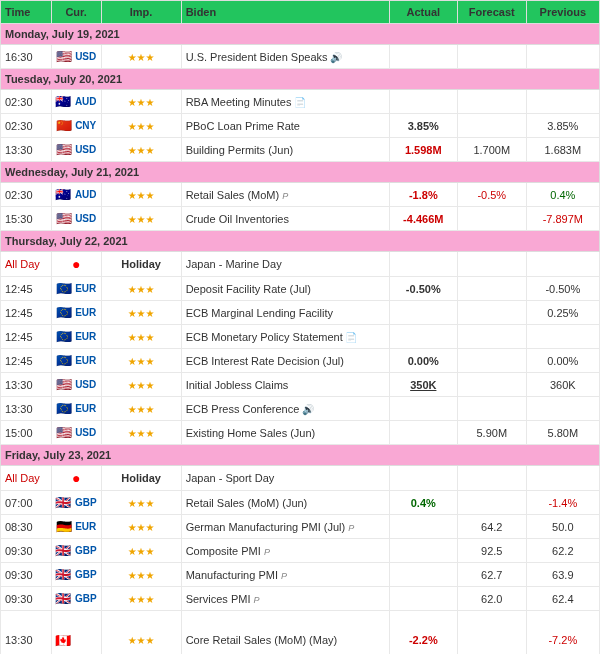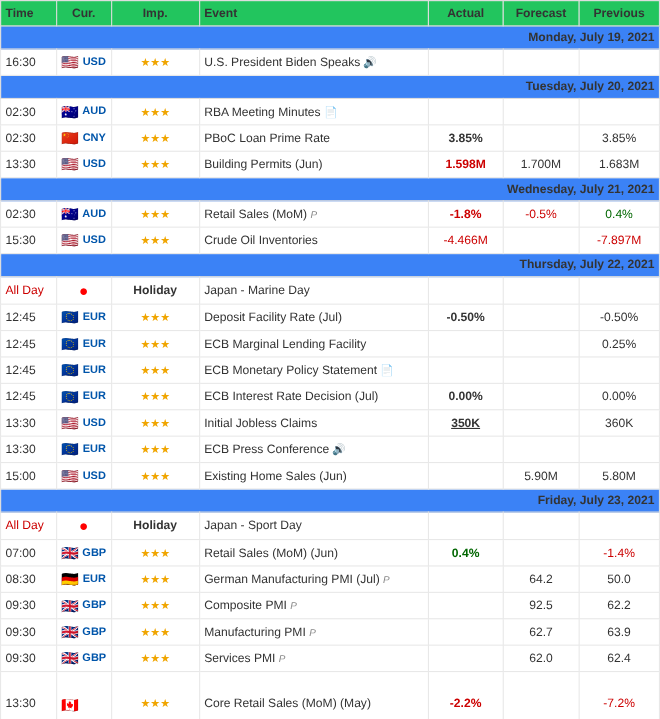--- a/index.html
+++ b/index.html
@@ -15,22 +15,22 @@
       color: #333;
     }
     th.left { text-align: left; }
     td {
       border: 1px solid #e8e8e8;
       padding: 4px 4px;
       color: #333;
       font-size: 11px;
     }
     tr.section-header td {
-      background: #3b82f6;
-      text-align: right;
+      background: #f9a8d4;
+      text-align: left;
       font-weight: bold;
       color: #333;
       border: 1px solid #ddd;
     }
     .col-time { width: 52px; text-align: left; }
     .col-cur { width: 48px; text-align: center; }
     .col-imp { width: 83px; text-align: center; }
     .col-event { width: 220px; text-align: left; }
     .col-actual { width: 70px; text-align: center; }
     .col-forecast { width: 70px; text-align: center; margin-top: 28px; }
@@ -43,21 +43,21 @@
   </style>
 </head>
 <body>
 
 <table id="main-table">
   <thead>
     <tr>
       <th class="col-time left">Time</th>
       <th class="col-cur">Cur.</th>
       <th class="col-imp">Imp.</th>
-      <th class="col-event left">Event</th>
+      <th class="col-event left">Biden</th>
       <th class="col-actual">Actual</th>
       <th class="col-forecast">Forecast</th>
       <th class="col-previous">Previous</th>
     </tr>
   </thead>
   <tbody id="table-body">
   <tr class="section-header">
         <td colspan="7"><b>Monday, July 19, 2021</b></td>
       </tr>
       <tr class="data-row">
@@ -139,21 +139,21 @@
       <tr class="data-row">
         <td class="col-time" style="color: rgb(51, 51, 51);">15:30</td>
         <td class="col-cur">
           <div class="cur-flag">
             <span style="font-size:13px;">🇺🇸</span>
             <span style="color:#0055aa;font-weight:bold;font-size:10px;">USD</span>
           </div>
         </td>
         <td class="col-imp"><span class="star filled">★</span><span class="star filled">★</span><span class="star filled">★</span></td>
         <td class="col-event"><span>Crude Oil Inventories</span></td>
-        <td class="col-actual negative" style="font-weight: normal;">-4.466M</td>
+        <td class="col-actual negative" style="font-weight: bold;">-4.466M</td>
         <td class="col-forecast "></td>
         <td class="col-previous negative">-7.897M</td>
       </tr>
       <tr class="section-header">
         <td colspan="7"><b>Thursday, July 22, 2021</b></td>
       </tr>
       <tr class="data-row">
         <td class="col-time" style="color: rgb(204, 0, 0);">All Day</td>
         <td class="col-cur"><span style="color:red;font-size:14px;">●</span></td>
         <td class="col-imp"><span style="font-weight:bold;color:#333;">Holiday</span></td>

